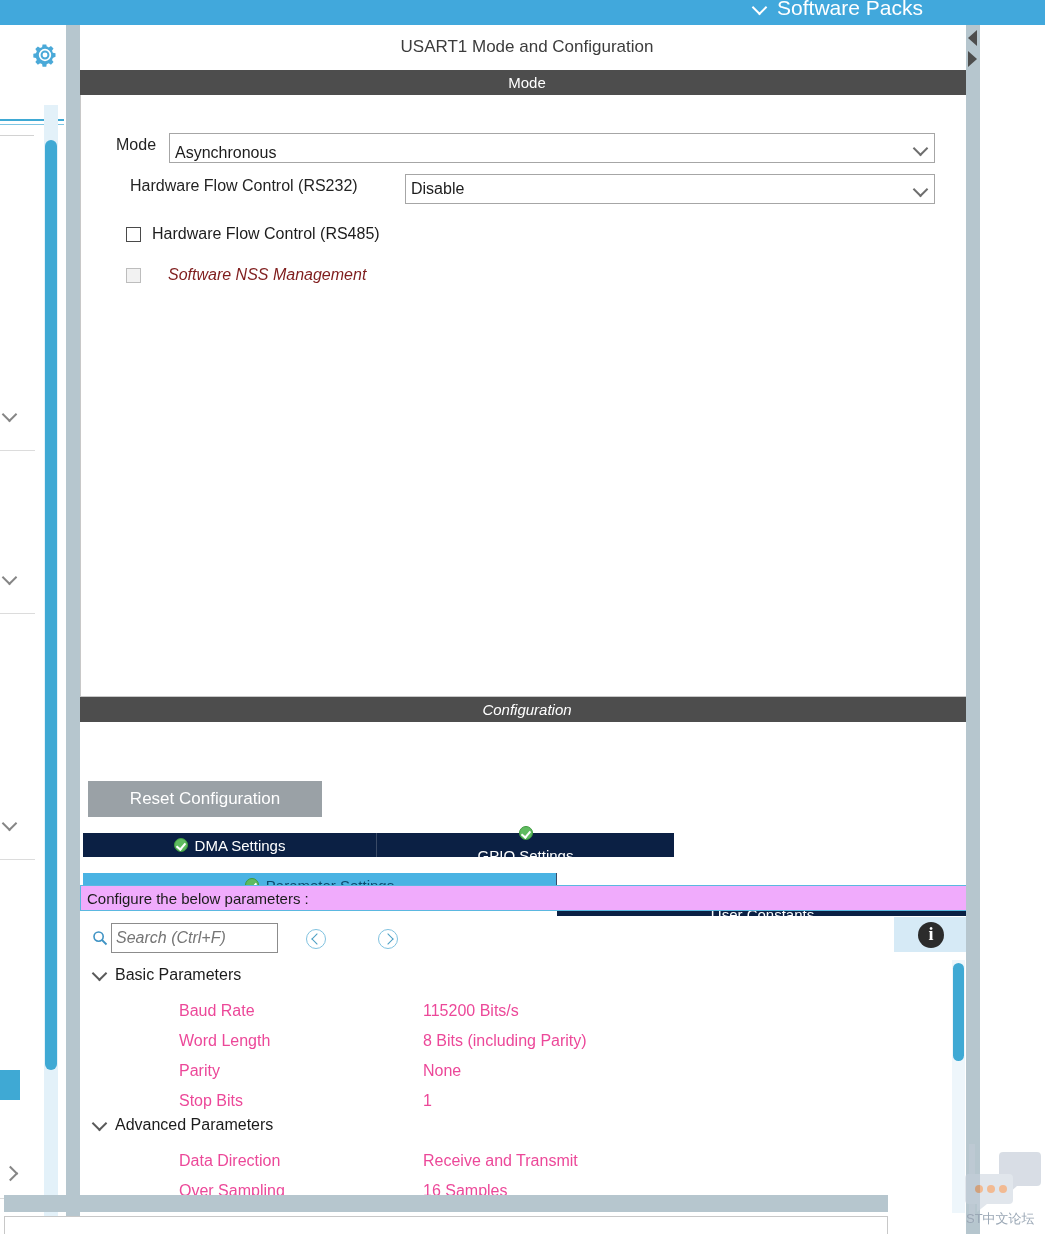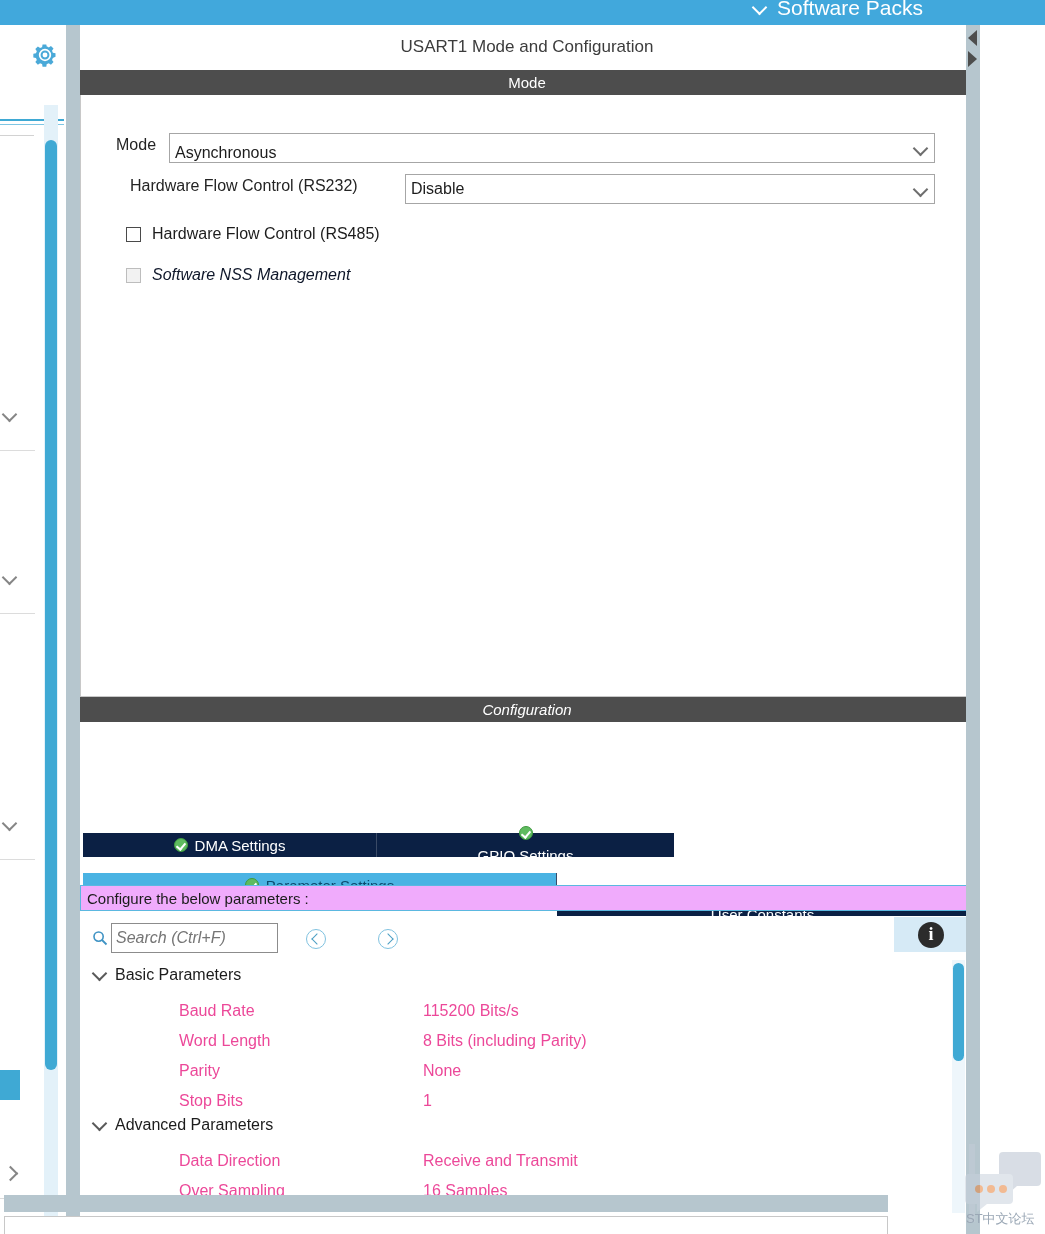--- a/index.html
+++ b/index.html
@@ -124,21 +124,21 @@
     transform: rotate(45deg);
   }
 
   .cbrow { position: absolute; display: flex; align-items: center; gap: 11px; }
   .cbox {
     width: 15px; height: 15px; border: 1.5px solid #4a4a4a; background: #ffffff;
     flex: 0 0 auto;
   }
   .cbox.dis { border-color: #bdbdbd; background: #f2f2f2; }
   .cblabel { font-size: 16px; color: #1c1c1c; white-space: nowrap; }
-  .cblabel.dis { color: #0f172a; font-style: italic; }
+  .cblabel.dis { color: #7f1d1d; font-style: italic; margin-left: 16px; }
 
   
   .cfg-body {
     position: absolute; left: 0; top: 714px; width: 894px; height: 495px;
     background: #ffffff;
   }
 
   .reset-btn {
     position: absolute; left: 8px; top: 42px; width: 234px; height: 36px;
     background: #9aa1a6; color: #ffffff; border: none;
@@ -373,20 +373,21 @@
         <span class="cbox dis"></span>
         <span class="cblabel dis">Software NSS Management</span>
       </div>
 
     </div>
 
     <div class="band band-config">Configuration</div>
 
     <div class="cfg-body">
 
+      <button class="reset-btn">Reset Configuration</button>
 
       <div class="tabs-row tabs-row-1">
         <div class="tab" style="width:294px;">
           <span class="tick"></span>
           <span>DMA Settings</span>
         </div>
         <div class="tab" style="width:297px;">
           <span class="tick"></span>
           <span>GPIO Settings</span>
         </div>

